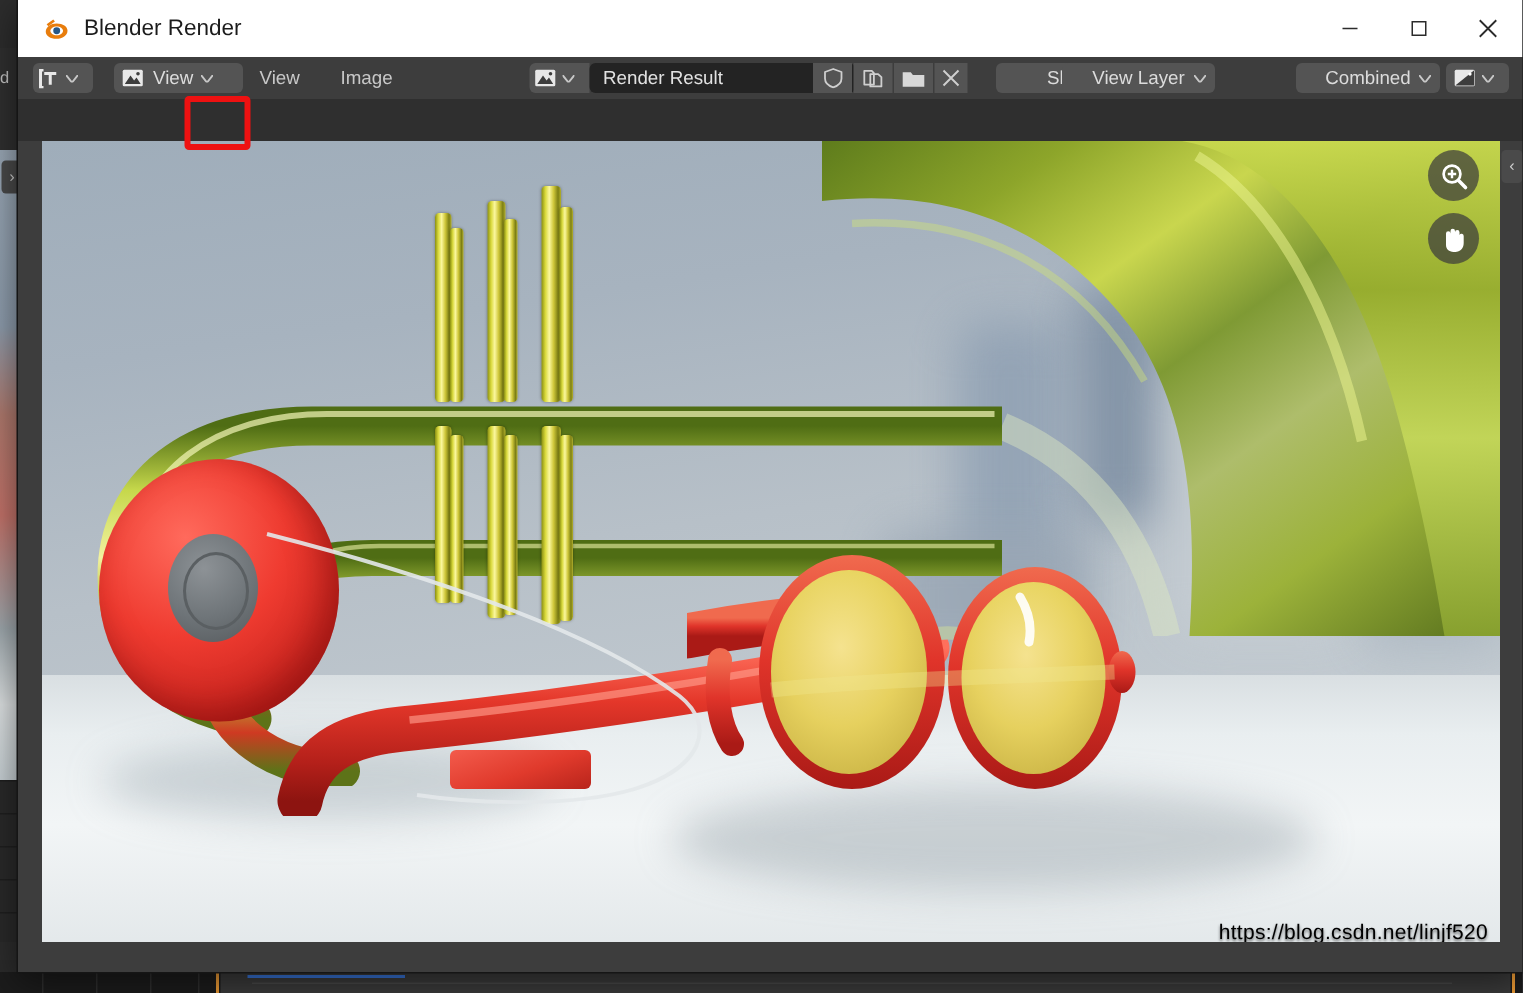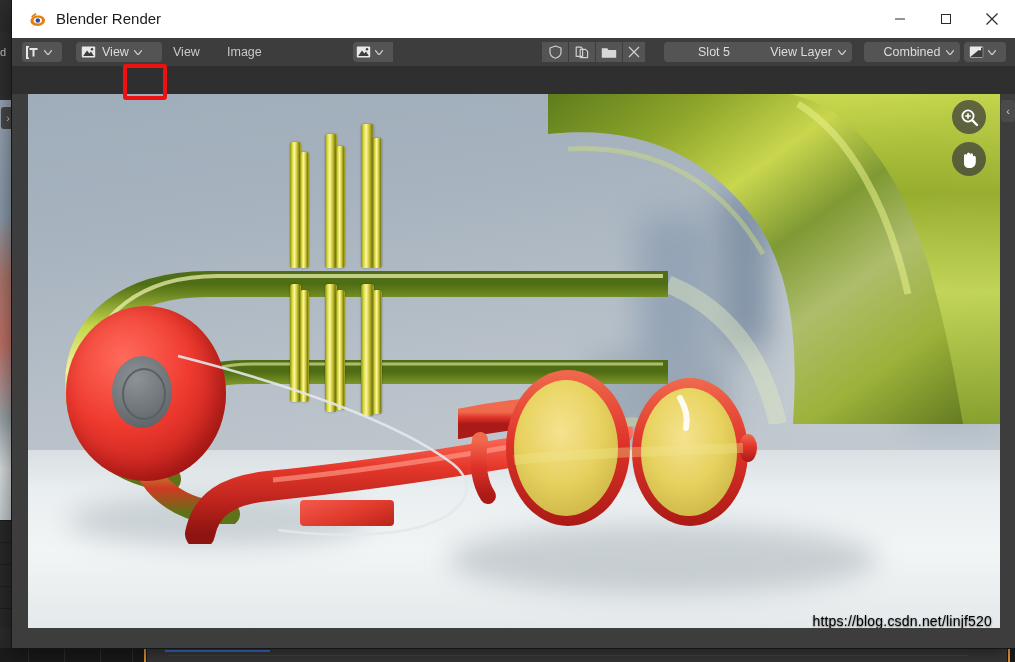--- a/index.html
+++ b/index.html
@@ -190,20 +190,21 @@
             <path d="M2.2 11 L6 5.4 L8.4 8.6 L10 6.6 L12.8 11z" fill="#3d3d3d"></path>
             <circle cx="11" cy="4.2" r="1.2" fill="#3d3d3d"></circle>
           </svg>
         </span>
         <span class="chev">
           <svg width="8" height="5" viewBox="0 0 8 5">
               <path d="M0 0 L4 5 L8 0" fill="none" stroke="#dcdcdc" stroke-width="1.3"></path>
             </svg>
         </span>
       </div>
+      <div class="namefield">Render Result</div>
 
       <div class="iconbtn" style="left:530px;border-radius:0;">
         <svg width="13" height="14" viewBox="0 0 13 14">
           <path d="M6.5 1 L12 3 V7.3 C12 10.4 9.4 12.3 6.5 13.2 C3.6 12.3 1 10.4 1 7.3 V3z" fill="none" stroke="#cfcfcf" stroke-width="1.2" stroke-linejoin="round"></path>
         </svg>
       </div>
       <div class="iconbtn" style="left:557px;border-radius:0;">
         <svg width="14" height="14" viewBox="0 0 14 14">
           <path d="M1.2 2.2 h5 l1.4 1.6 h0 v7.6 h-6.4z" fill="none" stroke="#cfcfcf" stroke-width="1.2" stroke-linejoin="round"></path>
           <path d="M5.2 4.4 h5.2 l2.2 2 v6.2 h-7.4z" fill="none" stroke="#cfcfcf" stroke-width="1.2" stroke-linejoin="round"></path>
@@ -221,21 +222,21 @@
       </div>
 
       <div class="hbtn" style="left:652px;width:100px;justify-content:center;">
         <span>Slot 5</span>
         <span class="chev" style="position:absolute;right:4px;">
           <svg width="8" height="5" viewBox="0 0 8 5">
               <path d="M0 0 L4 5 L8 0" fill="none" stroke="#dcdcdc" stroke-width="1.3"></path>
             </svg>
         </span>
       </div>
-      <div class="hbtn" style="left:738px;width:102px;justify-content:center;">
+      <div class="hbtn" style="left:696px;width:102px;justify-content:center;">
         <span>View Layer</span>
         <span class="chev" style="position:absolute;right:4px;">
           <svg width="8" height="5" viewBox="0 0 8 5">
               <path d="M0 0 L4 5 L8 0" fill="none" stroke="#dcdcdc" stroke-width="1.3"></path>
             </svg>
         </span>
       </div>
       <div class="hbtn" style="left:852px;width:96px;justify-content:center;">
         <span>Combined</span>
         <span class="chev" style="position:absolute;right:4px;">

